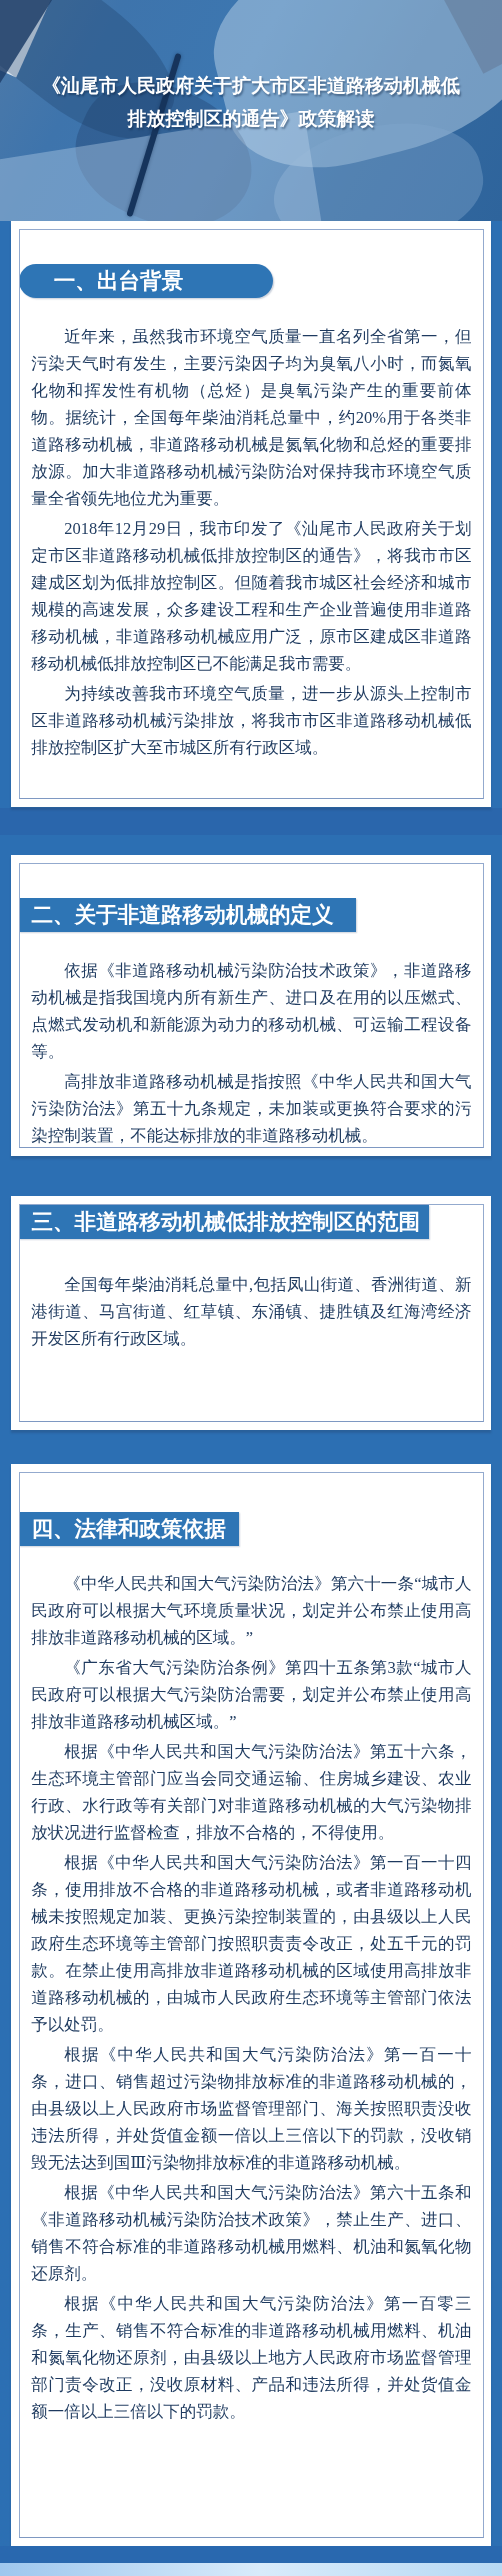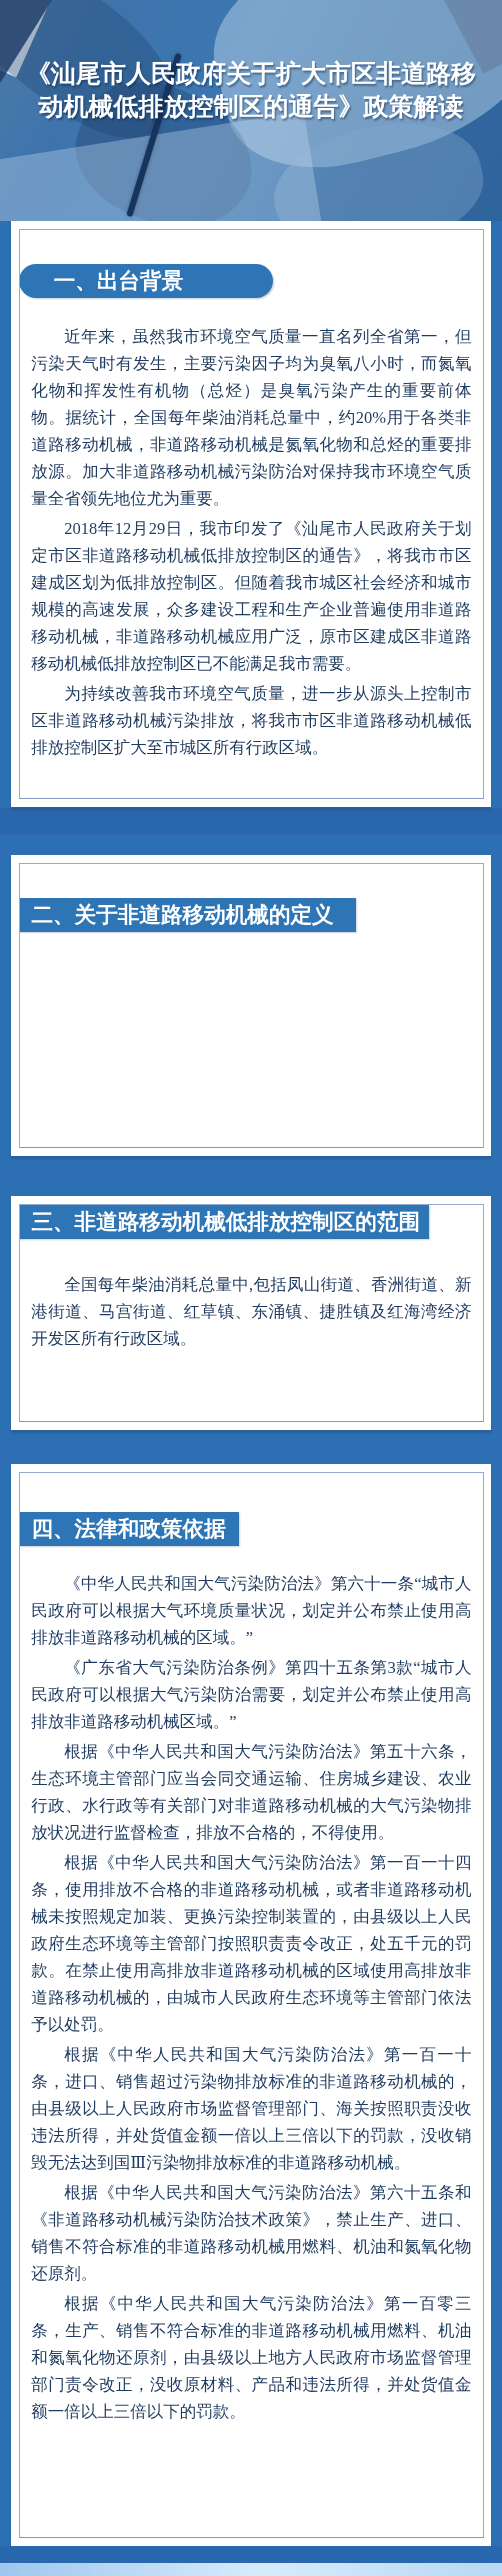--- a/index.html
+++ b/index.html
@@ -15,22 +15,22 @@
   .sh-corner-white{left:-19px;top:-25.4px;width:57px;height:95px;background:rgba(238,244,250,0.9);transform:rotate(24deg);}
   .sh-corner-dark{left:-11.4px;top:-38px;width:45px;height:121px;background:#1E3E6A;transform:rotate(32deg);opacity:.85;}
   .sh-corner-dark-right{right:-25.4px;top:-32px;width:70px;height:95px;background:#1C3B66;transform:rotate(-28deg);opacity:.8;}
   .sh-shirt{right:-45px;top:-57px;width:331px;height:210px;background:rgba(200,222,240,0.45);border-radius:45% 55% 60% 40%;transform:rotate(-14deg);}
   .sh-arm-left{left:-76px;top:-19px;width:267px;height:114px;background:rgba(28,58,100,0.30);border-radius:40%;transform:rotate(38deg);}
   .sh-hand-left{left:76px;top:89px;width:178px;height:134px;background:rgba(27,57,99,0.32);border-radius:48% 52% 55% 45%;transform:rotate(24deg);}
   .sh-hand-right{right:19px;top:127px;width:210px;height:121px;background:rgba(130,168,205,0.40);border-radius:50% 50% 45% 55%;transform:rotate(-12deg);}
   .sh-paper{left:-38px;bottom:-70px;width:356px;height:153px;background:rgba(190,214,236,0.38);transform:rotate(-9deg);}
   .sh-pen{left:151px;top:50px;width:5.7px;height:170px;background:#16345C;border-radius:3.2px;transform:rotate(17deg);box-shadow:0 0 3.8px rgba(10,30,60,.4);}
   .hero-title{
-    position:absolute;left:23px;right:23px;top:57px;margin:0;
-    text-align:center;color:#ffffff;font-size:25px;line-height:33px;font-weight:bold;
+    position:absolute;left:23px;right:23px;top:57px;margin:12px;
+    text-align:center;color:#ffffff;font-size:19px;line-height:33px;font-weight:bold;
     text-shadow:1.3px 1.9px 1.9px rgba(8,30,62,0.45);
     font-family:Liberation Serif, serif;
   }
   
   .seam-band{position:absolute;left:0;width:502px;height:27px;top:808px;background:#2A66AC;}
   .bottom-band{position:absolute;left:0;width:502px;top:2546px;height:17px;background:#2968AF;}
   .footer-strip{position:absolute;left:0;width:502px;top:2563px;height:12.7px;
     background:linear-gradient(90deg,#9EC7EE 0%,#D8EBFB 52%,#B7D9F4 100%);}
   
   .card{position:absolute;left:11.4px;width:480px;background:#ffffff;
@@ -88,20 +88,22 @@
     </div>
   </div>
 </section>
 
 <section class="card" id="card2">
   <div class="card-inner">
     <div class="section-bar">
       <span>二、关于非道路移动机械的定义</span>
     </div>
     <div class="paras">
+      <p>依据《非道路移动机械污染防治技术政策》，非道路移动机械是指我国境内所有新生产、进口及在用的以压燃式、点燃式发动机和新能源为动力的移动机械、可运输工程设备等。</p>
+      <p>高排放非道路移动机械是指按照《中华人民共和国大气污染防治法》第五十九条规定，未加装或更换符合要求的污染控制装置，不能达标排放的非道路移动机械。</p>
     </div>
   </div>
 </section>
 
 <section class="card" id="card3">
   <div class="card-inner">
     <div class="section-bar">
       <span>三、非道路移动机械低排放控制区的范围</span>
     </div>
     <div class="paras">

